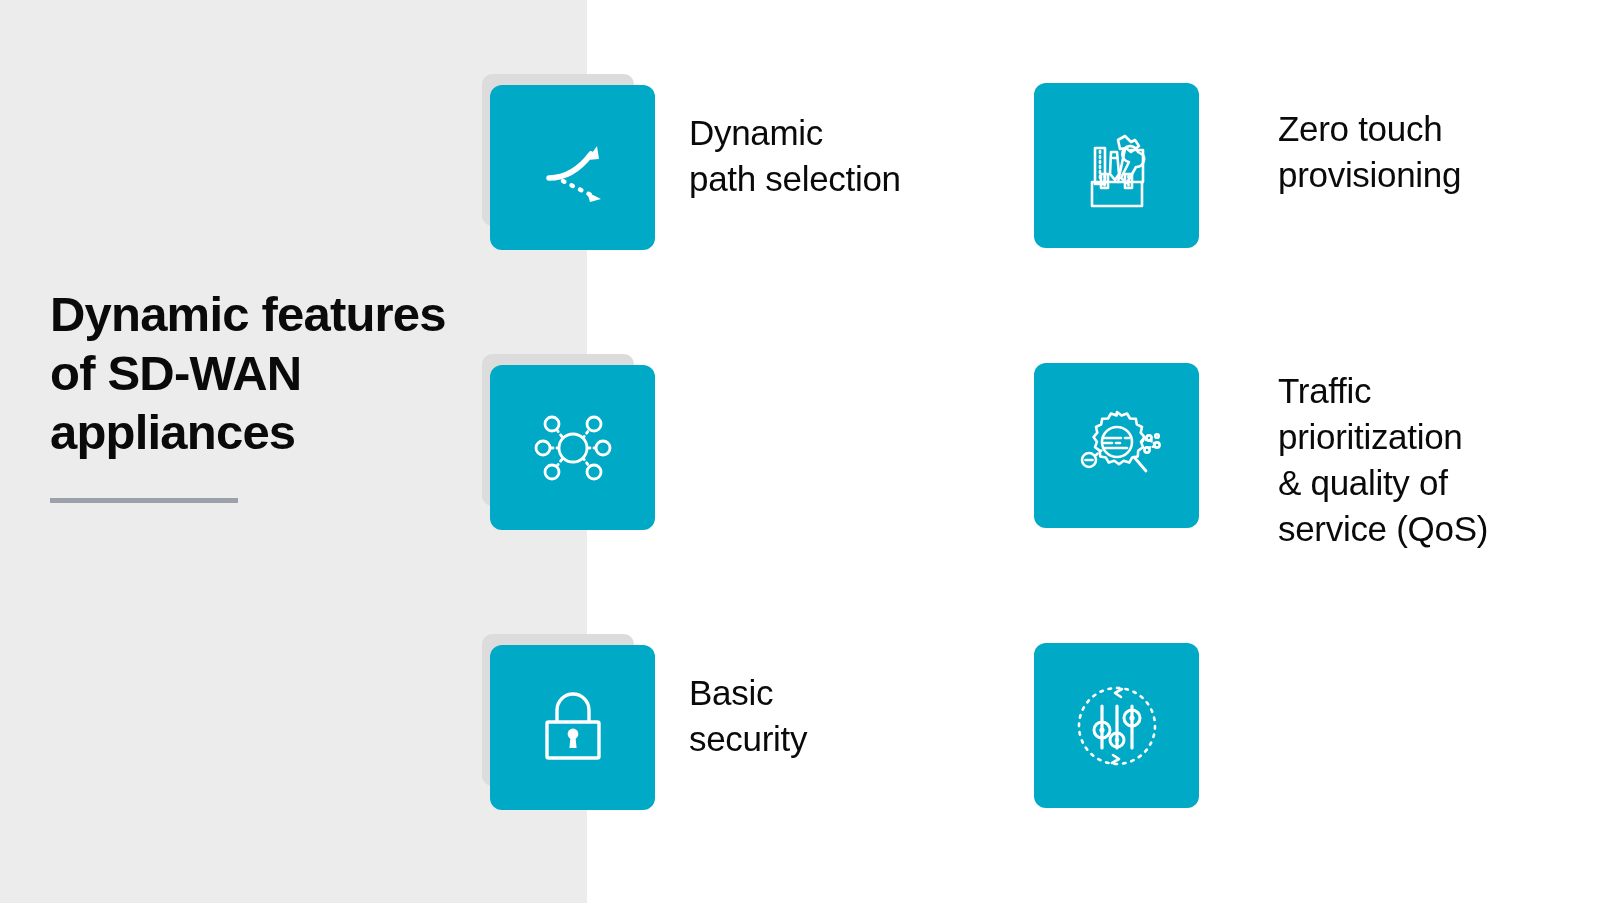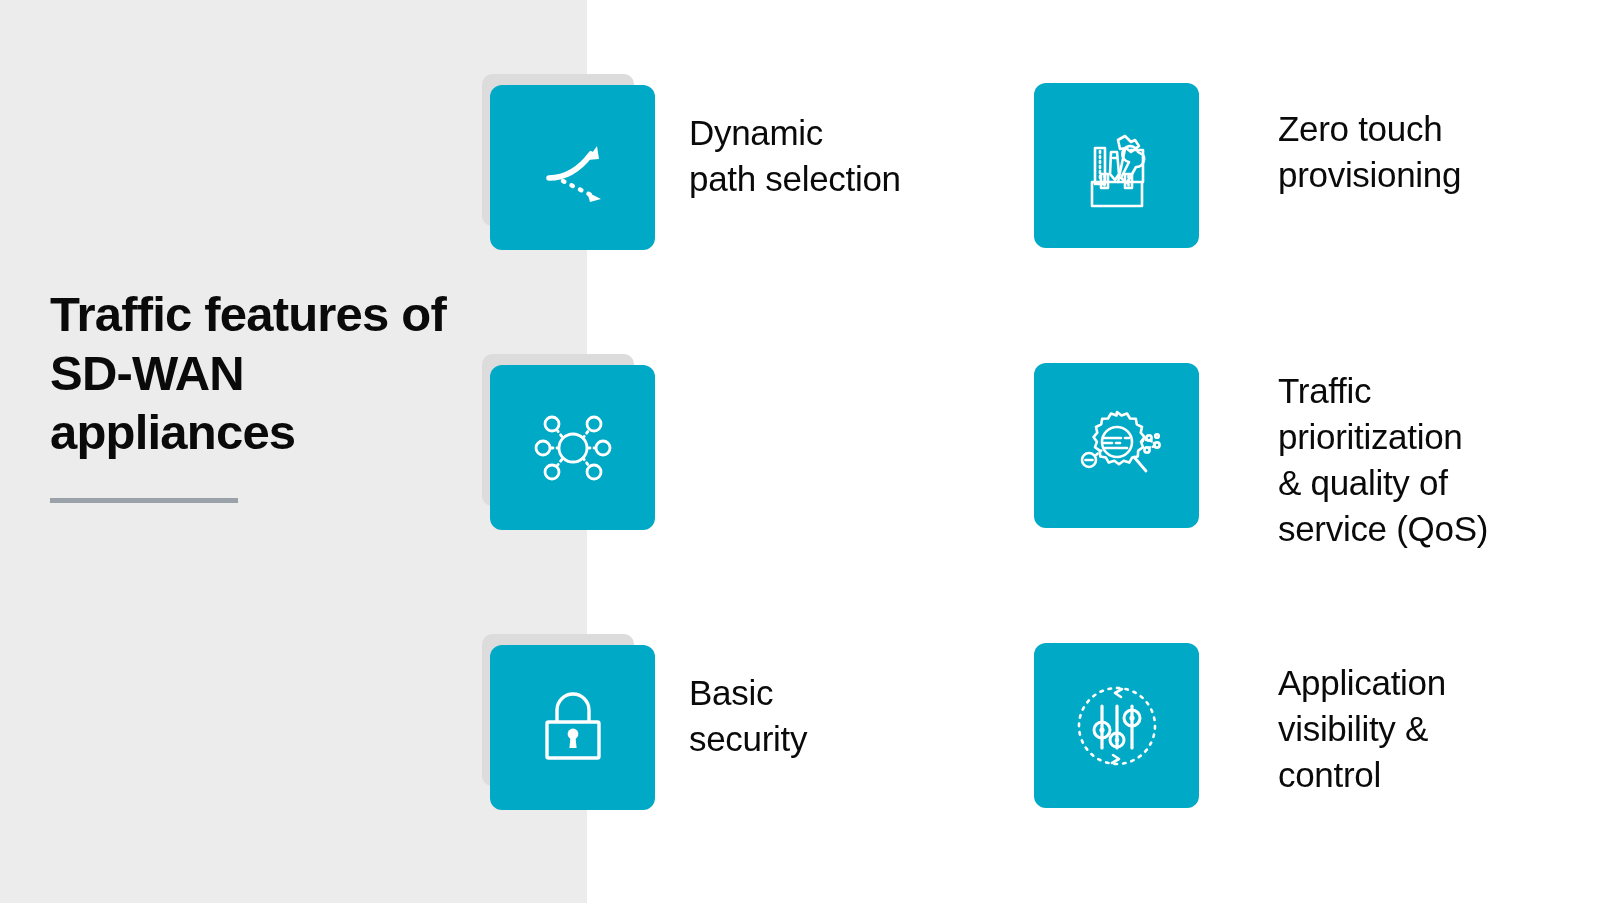--- a/index.html
+++ b/index.html
@@ -134,21 +134,21 @@
   .label-6 { margin-top: 26px !important; }
 </style>
 </head>
 <body>
 
 <div class="canvas">
 
   <div class="gray-panel"></div>
 
   <div class="title-block">
-    <h1 class="title-text">Traffic
+    <h1 class="title-text">Dynamic
 features of
 SD-WAN
 appliances</h1>
     <div class="title-rule"></div>
   </div>
 
   <div class="grid">
 
     <div class="feature col-1 row-1">
       <div class="tile-wrap">
@@ -321,19 +321,16 @@
               </g>
               <g fill="#ffffff">
                 <circle cx="33" cy="52" r="2.6"></circle>
                 <circle cx="48" cy="62" r="2.3"></circle>
                 <circle cx="63" cy="40" r="2.6"></circle>
               </g>
             </svg>
           </span>
         </div>
       </div>
-      <div class="feature-label label-6">Application
-visibility &amp;
-control</div>
     </div>
 
   </div>
 </div>
 
 </body></html>

